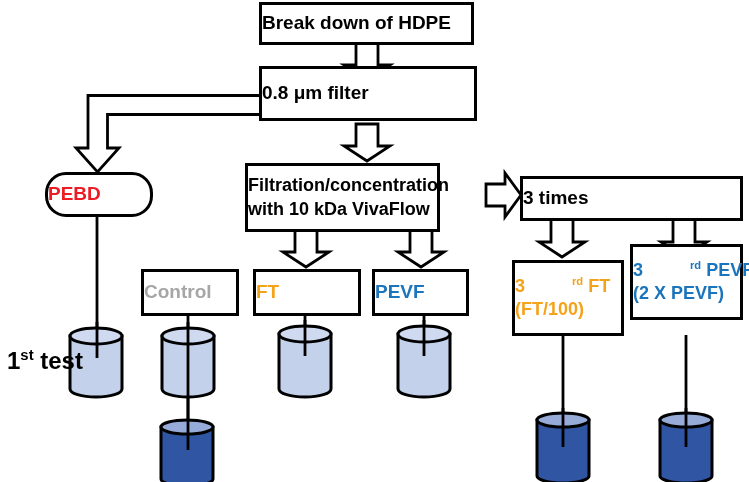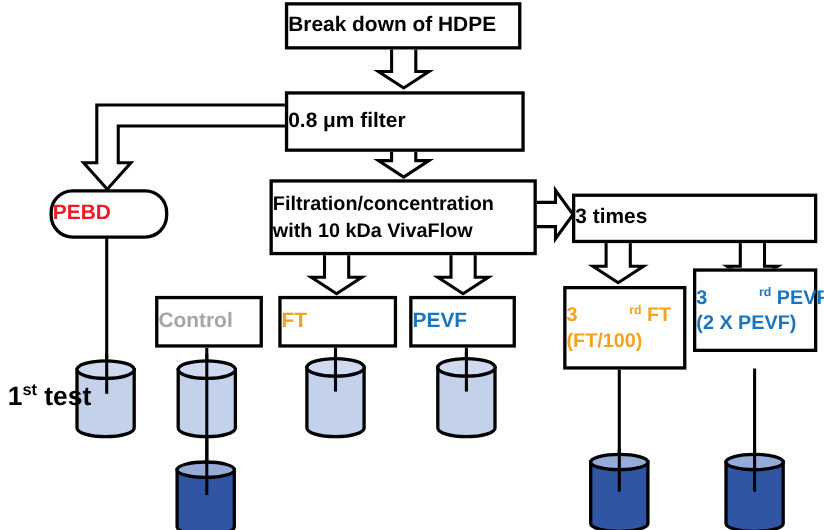--- a/index.html
+++ b/index.html
@@ -128,25 +128,25 @@
       <polygon points="673,218 673,242 661,242 684,257 707,242 695,242 695,218"></polygon>
       <polygon points="486,184 505,184 505,173 521,195 505,217 505,206 486,206"></polygon>
       <polygon points="261,95.5 88,95.5 88,148 76,148 97.5,172 119,148 107.5,148 107.5,114.5 261,114.5"></polygon>
     </g>
   </svg>
 
   <div class="box" style="left:259px;top:2px;width:215px;height:43px;">
     <span>Break down of HDPE</span>
   </div>
 
-  <div class="box" style="left:259px;top:83px;width:218px;height:55px;">
+  <div class="box" style="left:259px;top:66px;width:218px;height:55px;">
     <span>0.8 μm filter</span>
   </div>
 
-  <div class="box two-line" style="left:245px;top:163px;width:243px;height:69px;">
+  <div class="box two-line" style="left:245px;top:163px;width:195px;height:69px;">
     <div>Filtration/concentration</div>
     <div>with 10 kDa VivaFlow</div>
   </div>
 
   <div class="box" style="left:520px;top:176px;width:223px;height:45px;">
     <span>3 times</span>
   </div>
 
   <div class="box c-red" style="left:45px;top:172px;width:108px;height:45px;">
     <span>PEBD</span>

